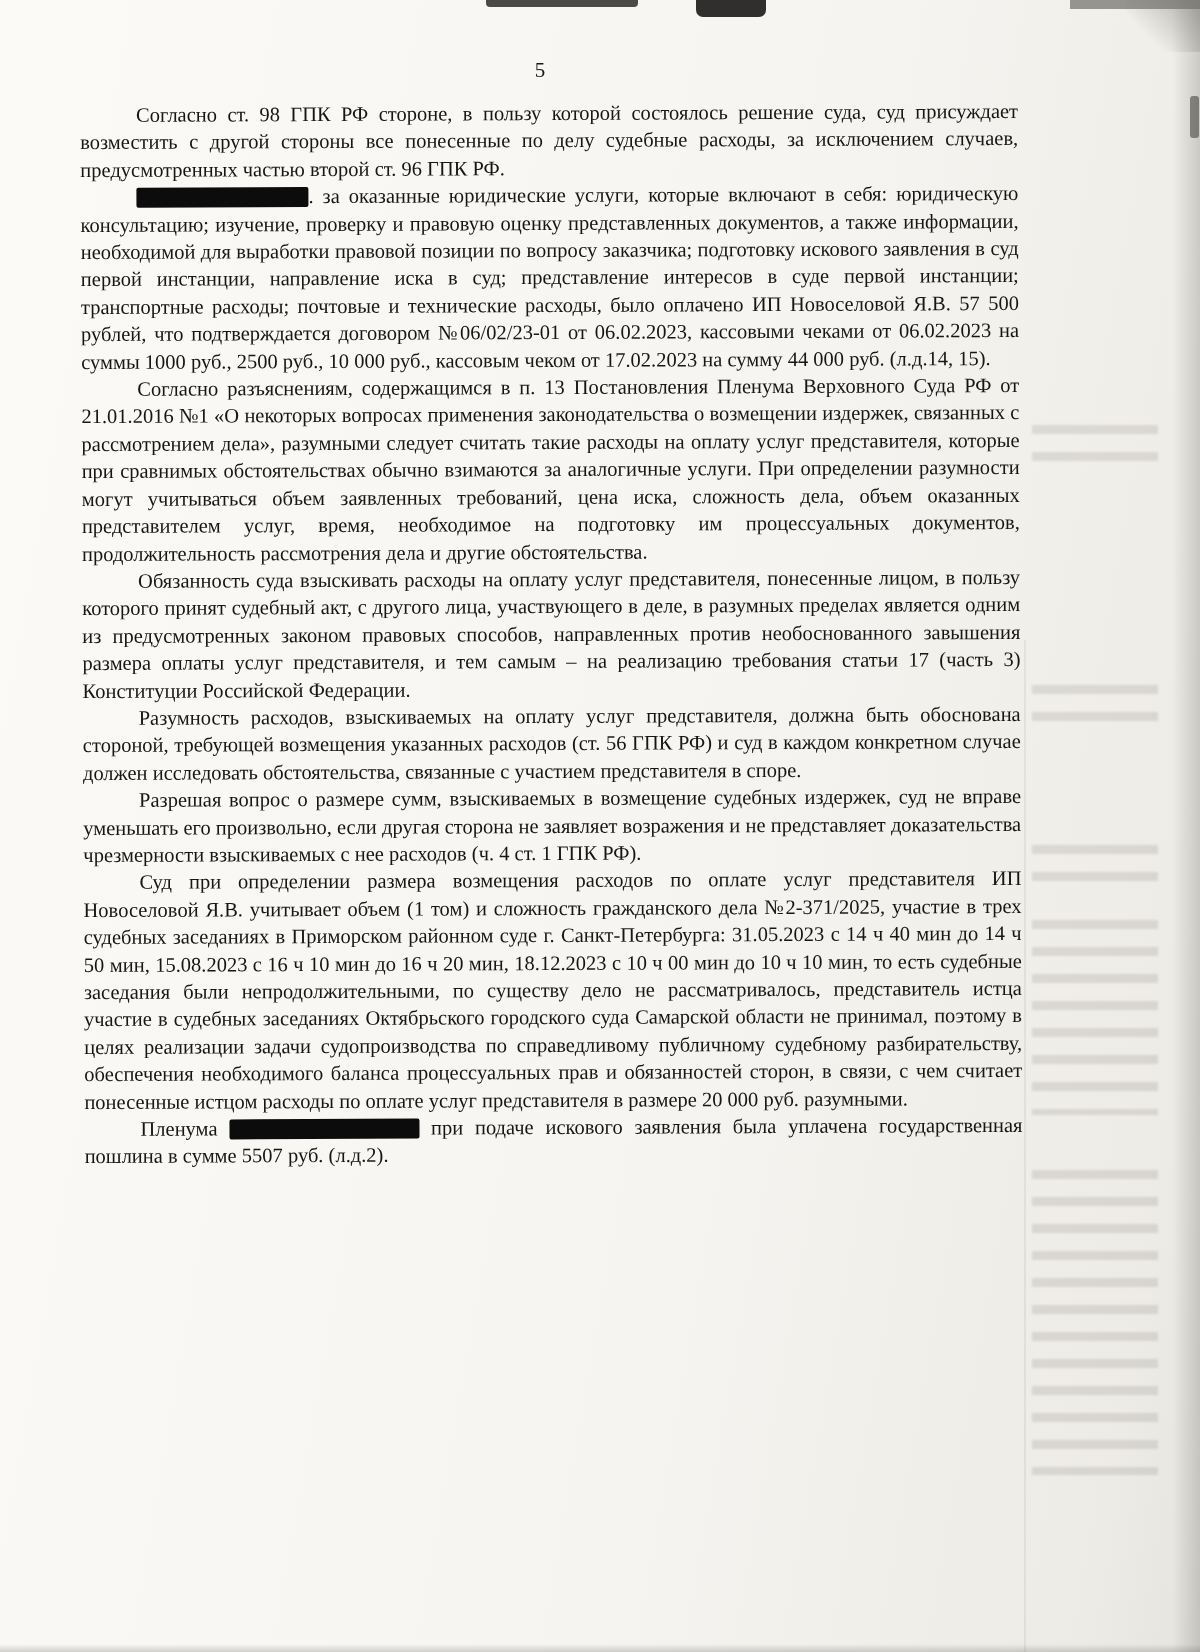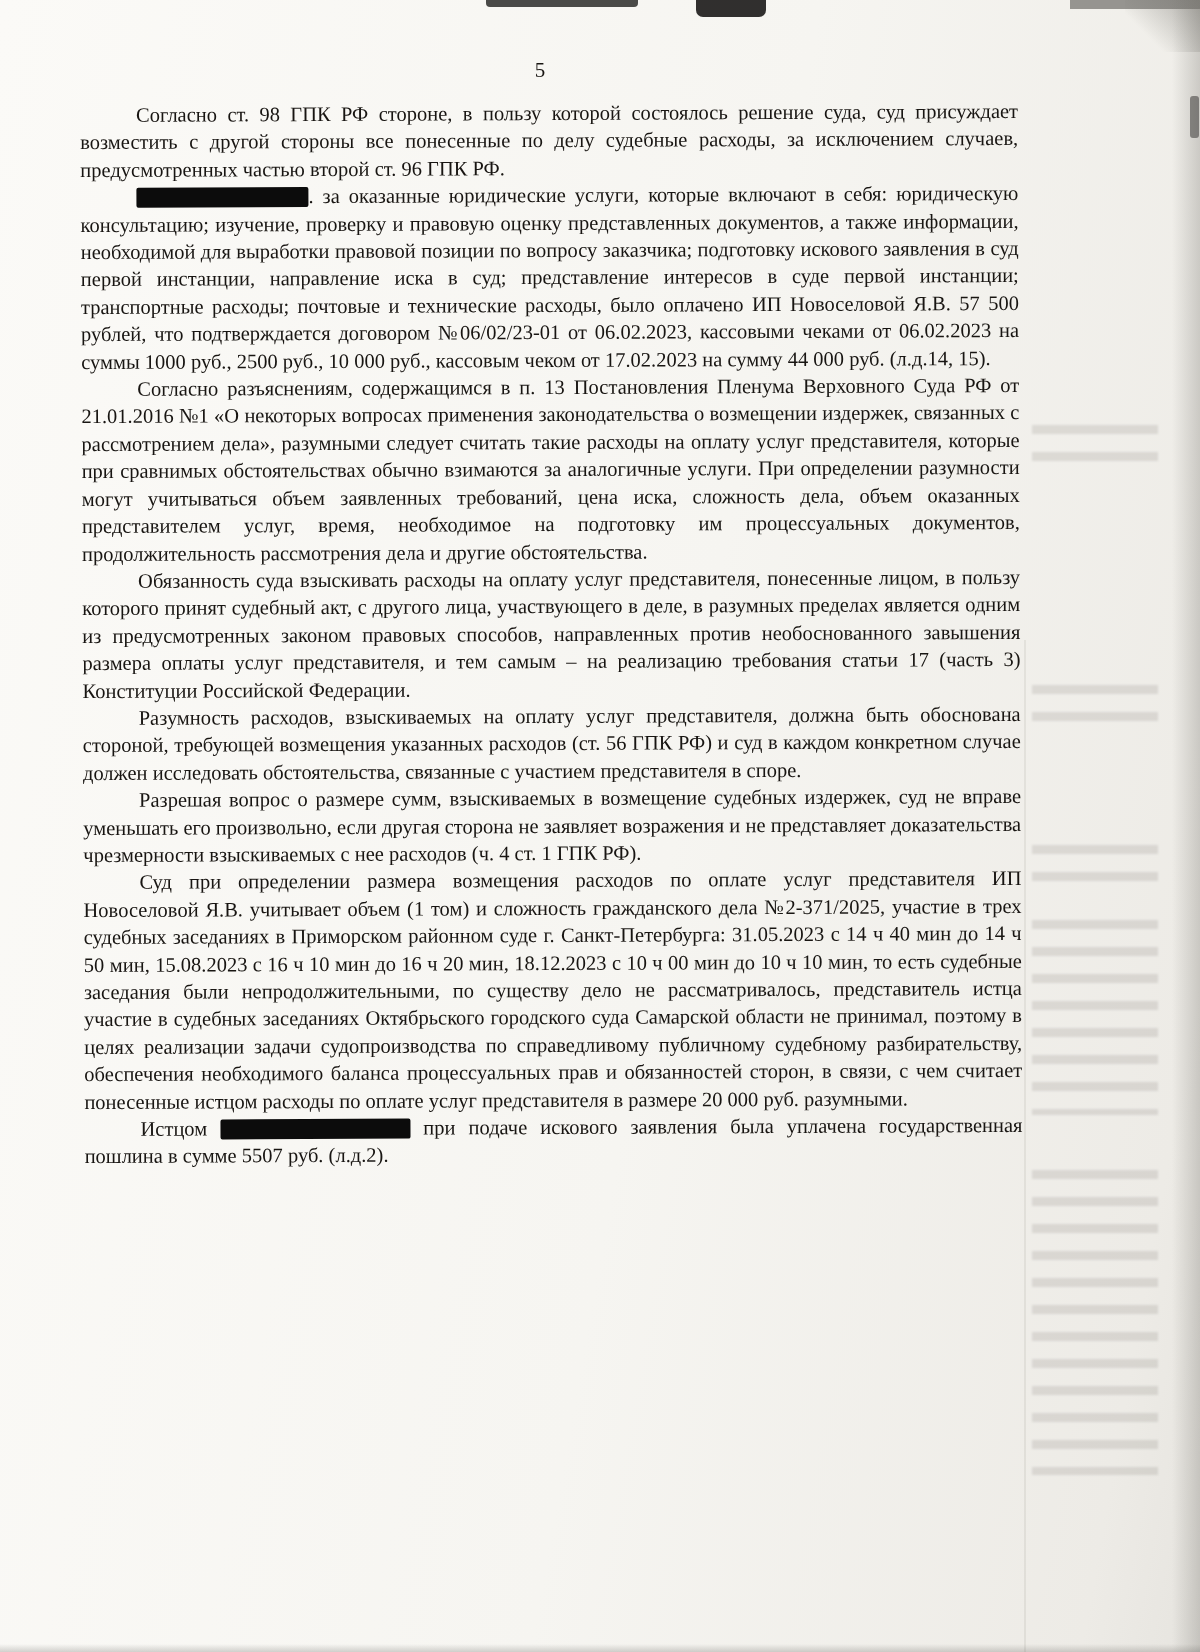--- a/index.html
+++ b/index.html
@@ -120,16 +120,16 @@
   <div class="page-number">5</div>
 
   <div class="doc-body">
       <p class="para"><span>Согласно ст. 98 ГПК РФ стороне, в пользу которой состоялось решение суда, суд присуждает возместить с другой стороны все понесенные по делу судебные расходы, за исключением случаев, предусмотренных частью второй ст. 96 ГПК РФ.</span></p>
       <p class="para"><span class="redaction" style="width: 172px;"></span><span>. за оказанные юридические услуги, которые включают в себя: юридическую консультацию; изучение, проверку и правовую оценку представленных документов, а также информации, необходимой для выработки правовой позиции по вопросу заказчика; подготовку искового заявления в суд первой инстанции, направление иска в суд; представление интересов в суде первой инстанции; транспортные расходы; почтовые и технические расходы, было оплачено ИП Новоселовой Я.В. 57 500 рублей, что подтверждается договором №06/02/23-01 от 06.02.2023, кассовыми чеками от 06.02.2023 на суммы 1000 руб., 2500 руб., 10 000 руб., кассовым чеком от 17.02.2023 на сумму 44 000 руб. (л.д.14, 15).</span></p>
       <p class="para"><span>Согласно разъяснениям, содержащимся в п. 13 Постановления Пленума Верховного Суда РФ от 21.01.2016 №1 «О некоторых вопросах применения законодательства о возмещении издержек, связанных с рассмотрением дела», разумными следует считать такие расходы на оплату услуг представителя, которые при сравнимых обстоятельствах обычно взимаются за аналогичные услуги. При определении разумности могут учитываться объем заявленных требований, цена иска, сложность дела, объем оказанных представителем услуг, время, необходимое на подготовку им процессуальных документов, продолжительность рассмотрения дела и другие обстоятельства.</span></p>
       <p class="para"><span>Обязанность суда взыскивать расходы на оплату услуг представителя, понесенные лицом, в пользу которого принят судебный акт, с другого лица, участвующего в деле, в разумных пределах является одним из предусмотренных законом правовых способов, направленных против необоснованного завышения размера оплаты услуг представителя, и тем самым – на реализацию требования статьи 17 (часть 3) Конституции Российской Федерации.</span></p>
       <p class="para"><span>Разумность расходов, взыскиваемых на оплату услуг представителя, должна быть обоснована стороной, требующей возмещения указанных расходов (ст. 56 ГПК РФ) и суд в каждом конкретном случае должен исследовать обстоятельства, связанные с участием представителя в споре.</span></p>
       <p class="para"><span>Разрешая вопрос о размере сумм, взыскиваемых в возмещение судебных издержек, суд не вправе уменьшать его произвольно, если другая сторона не заявляет возражения и не представляет доказательства чрезмерности взыскиваемых с нее расходов (ч. 4 ст. 1 ГПК РФ).</span></p>
       <p class="para"><span>Суд при определении размера возмещения расходов по оплате услуг представителя ИП Новоселовой Я.В. учитывает объем (1 том) и сложность гражданского дела №2-371/2025, участие в трех судебных заседаниях в Приморском районном суде г. Санкт-Петербурга: 31.05.2023 с 14 ч 40 мин до 14 ч 50 мин, 15.08.2023 с 16 ч 10 мин до 16 ч 20 мин, 18.12.2023 с 10 ч 00 мин до 10 ч 10 мин, то есть судебные заседания были непродолжительными, по существу дело не рассматривалось, представитель истца участие в судебных заседаниях Октябрьского городского суда Самарской области не принимал, поэтому в целях реализации задачи судопроизводства по справедливому публичному судебному разбирательству, обеспечения необходимого баланса процессуальных прав и обязанностей сторон, в связи, с чем считает понесенные истцом расходы по оплате услуг представителя в размере 20 000 руб. разумными.</span></p>
-      <p class="para"><span>Истцом </span><span class="redaction" style="width: 190px;"></span><span> при подаче искового заявления была уплачена государственная пошлина в сумме 5507 руб. (л.д.2).</span></p>
+      <p class="para"><span>Пленума </span><span class="redaction" style="width: 190px;"></span><span> при подаче искового заявления была уплачена государственная пошлина в сумме 5507 руб. (л.д.2).</span></p>
     </div>
 
 </div>
 
 </body></html>

